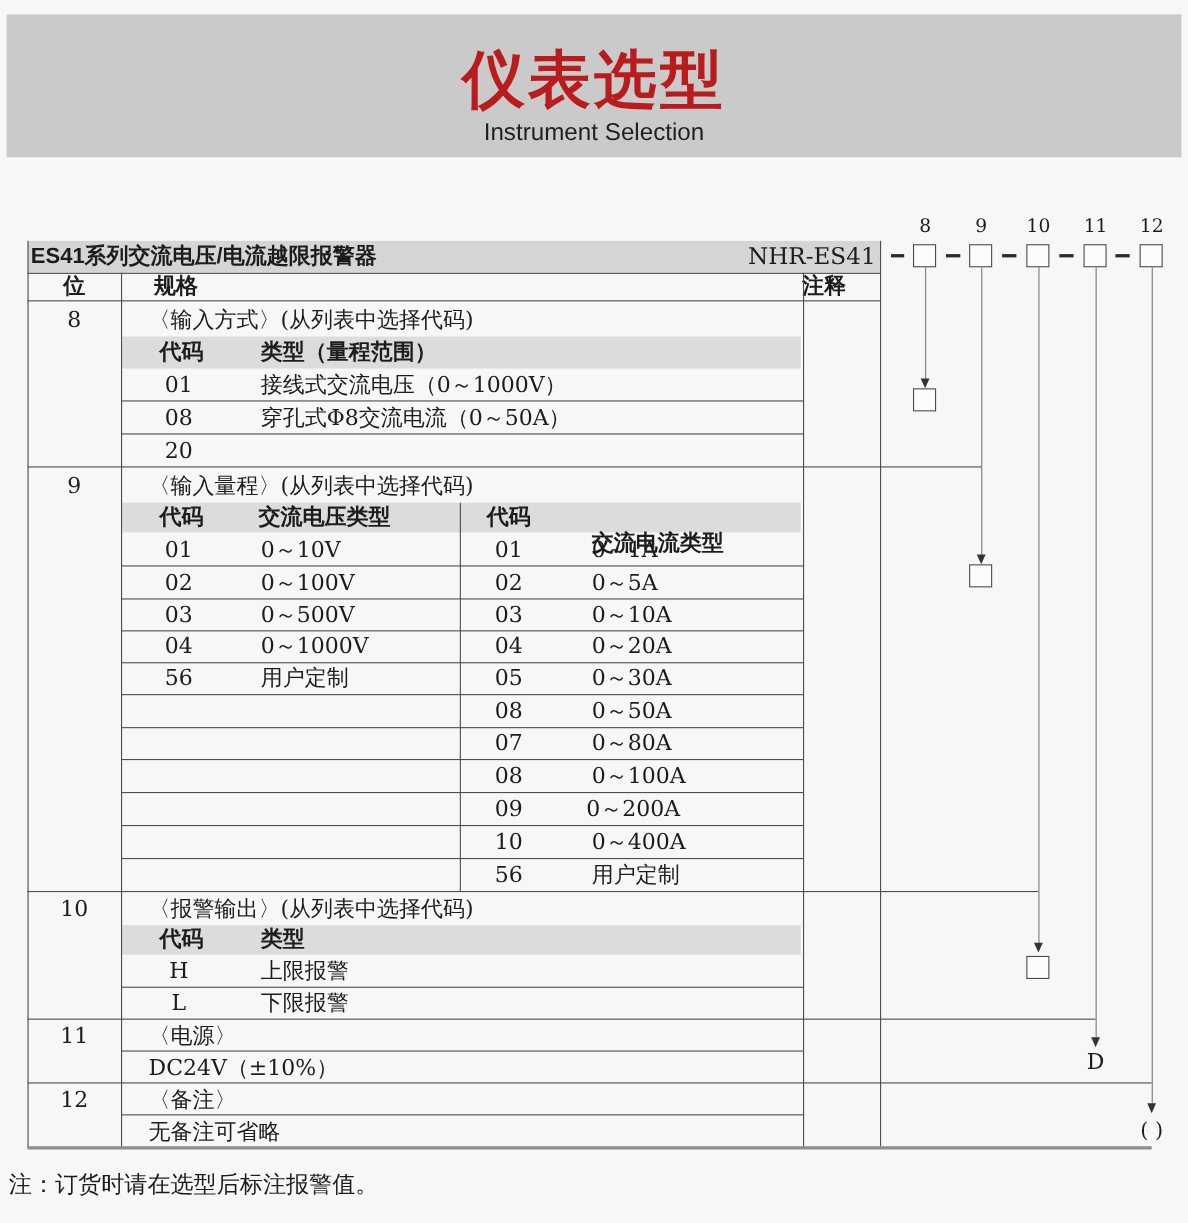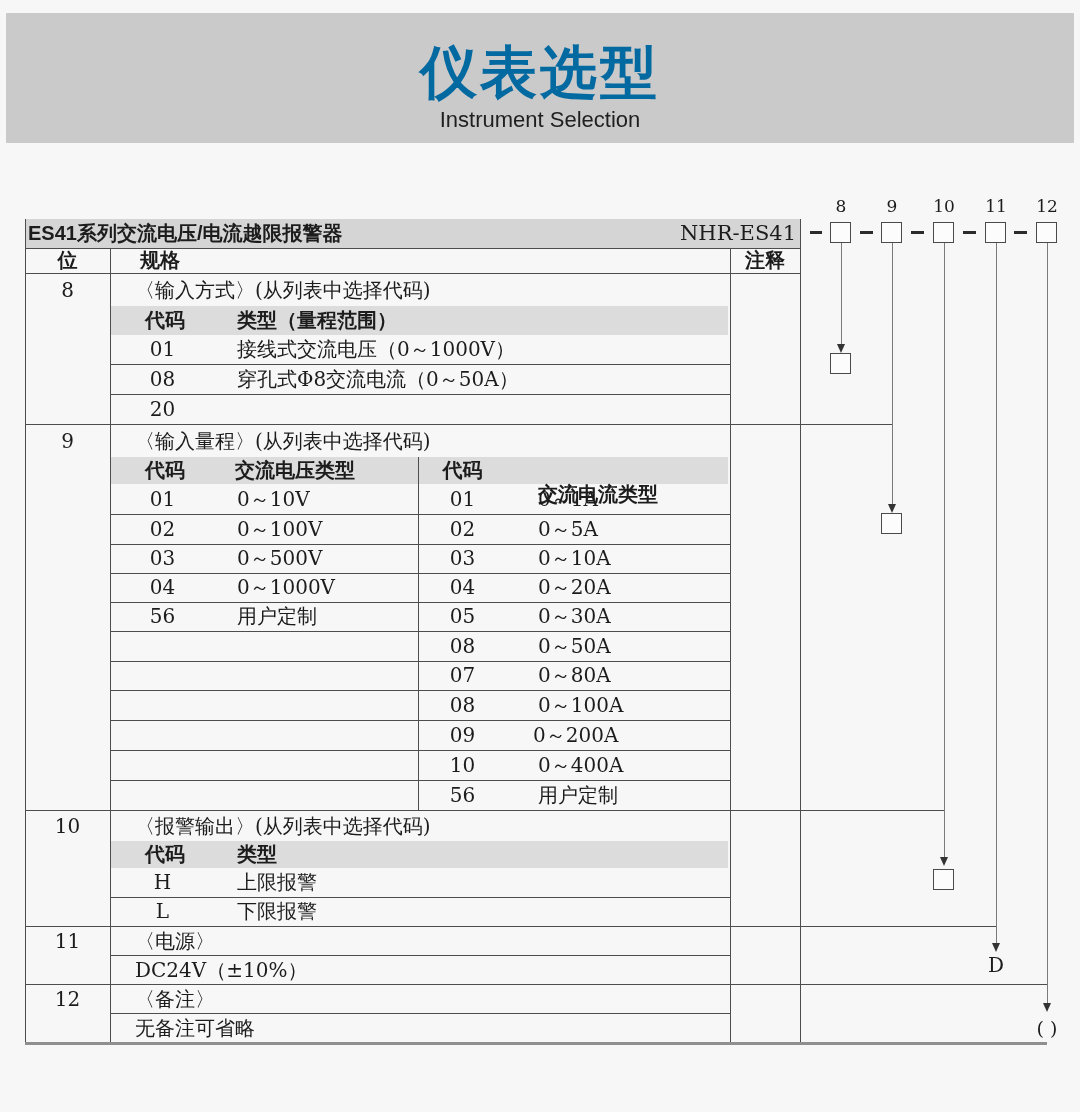--- a/index.html
+++ b/index.html
@@ -10,21 +10,21 @@
   .c{text-align:center;}
   .hl,.vl{position:absolute;background:#4d4d4d;}
   .band{position:absolute;}
   .box{position:absolute;width:19px;height:19px;border:1.5px solid #4a4a4a;background:#fcfcfc;}
   .dash{position:absolute;height:3px;background:#2b2b2b;}
   .conn{position:absolute;width:1px;background:#7a7a7a;}
   .arrow{position:absolute;width:0;height:0;border-left:4px solid transparent;
          border-right:4px solid transparent;border-top:9px solid #333;}
   .banner{position:absolute;left:6px;top:13px;width:1068px;height:130px;background:#cacaca;}
   .banner .big{position:absolute;left:0;top:22px;width:100%;text-align:center;font-size:57px;
-               letter-spacing:3px;color:#0369a1;}
+               letter-spacing:3px;color:#b91c1c;}
   .banner .sub{position:absolute;left:0;top:94px;width:100%;text-align:center;font-size:22px;
                color:#1f1f1f;font-family:"Liberation Sans","DejaVu Sans",sans-serif;font-weight:normal;}
 </style>
 </head>
 <body>
 
 <div id="canvas">
 
   <div class="banner">
     <div class="big b">仪表选型</div>
@@ -34,21 +34,21 @@
   <div class="band" style="left:25px;top:219px;width:775px;height:29px;background:#d5d5d5;"></div>
   <div class="band" style="left:111px;top:306px;width:617px;height:29px;background:#dcdcdc;"></div>
   <div class="band" style="left:111px;top:457px;width:617px;height:27px;background:#dcdcdc;"></div>
   <div class="band" style="left:111px;top:841px;width:617px;height:27px;background:#dcdcdc;"></div>
 
   <span class="t b" style="left:28px;top:219px;height:29px;line-height:29px;font-size:20px;">ES41系列交流电压/电流越限报警器</span>
   <span class="t c" style="left:640px;top:219px;width:156px;height:29px;line-height:29px;font-size:21px;text-align:right;">NHR-ES41</span>
 
   <span class="t b c" style="left:25px;top:248px;width:85px;height:25px;line-height:25px;">位</span>
   <span class="t b" style="left:140px;top:248px;height:25px;line-height:25px;">规格</span>
-  <span class="t b c" style="left:730px;top:248px;width:70px;height:25px;line-height:25px;">注释</span>
+  <span class="t b c" style="left:714px;top:248px;width:70px;height:25px;line-height:25px;">注释</span>
 
   <span class="t c" style="left:25px;top:275px;width:85px;height:30px;line-height:30px;">8</span>
   <span class="t" style="left:135px;top:275px;height:42px;line-height:30px;">〈输入方式〉(从列表中选择代码)</span>
   <span class="t b" style="left:145px;top:306px;height:29px;line-height:29px;">代码</span>
   <span class="t b" style="left:237px;top:306px;height:29px;line-height:29px;">类型（量程范围）</span>
   <span class="t c" style="left:130px;top:335px;width:65px;height:29px;line-height:29px;">01</span>
   <span class="t" style="left:237px;top:335px;height:29px;line-height:29px;">接线式交流电压（0～1000V）</span>
   <span class="t c" style="left:130px;top:364px;width:65px;height:30px;line-height:30px;">08</span>
   <span class="t" style="left:237px;top:364px;height:30px;line-height:30px;">穿孔式Φ8交流电流（0～50A）</span>
   <span class="t c" style="left:130px;top:394px;width:65px;height:30px;line-height:30px;">20</span>
@@ -181,14 +181,15 @@
   <div class="box" style="left:933px;top:869px;"></div>
 
   <div class="conn" style="left:996px;top:243px;height:701px;"></div>
   <div class="arrow" style="left:992px;top:943px;"></div>
   <span class="t c" style="left:981px;top:952px;width:30px;height:26px;line-height:26px;font-size:20px;">D</span>
 
   <div class="conn" style="left:1047px;top:243px;height:761px;"></div>
   <div class="arrow" style="left:1043px;top:1003px;"></div>
   <span class="t c" style="left:1022px;top:1015px;width:50px;height:26px;line-height:26px;font-size:19px;">(  )</span>
 
+  <span class="t" style="left:8px;top:1062px;height:30px;line-height:30px;font-size:21px;">注：订货时请在选型后标注报警值。</span>
 
 </div>
 
 </body></html>

